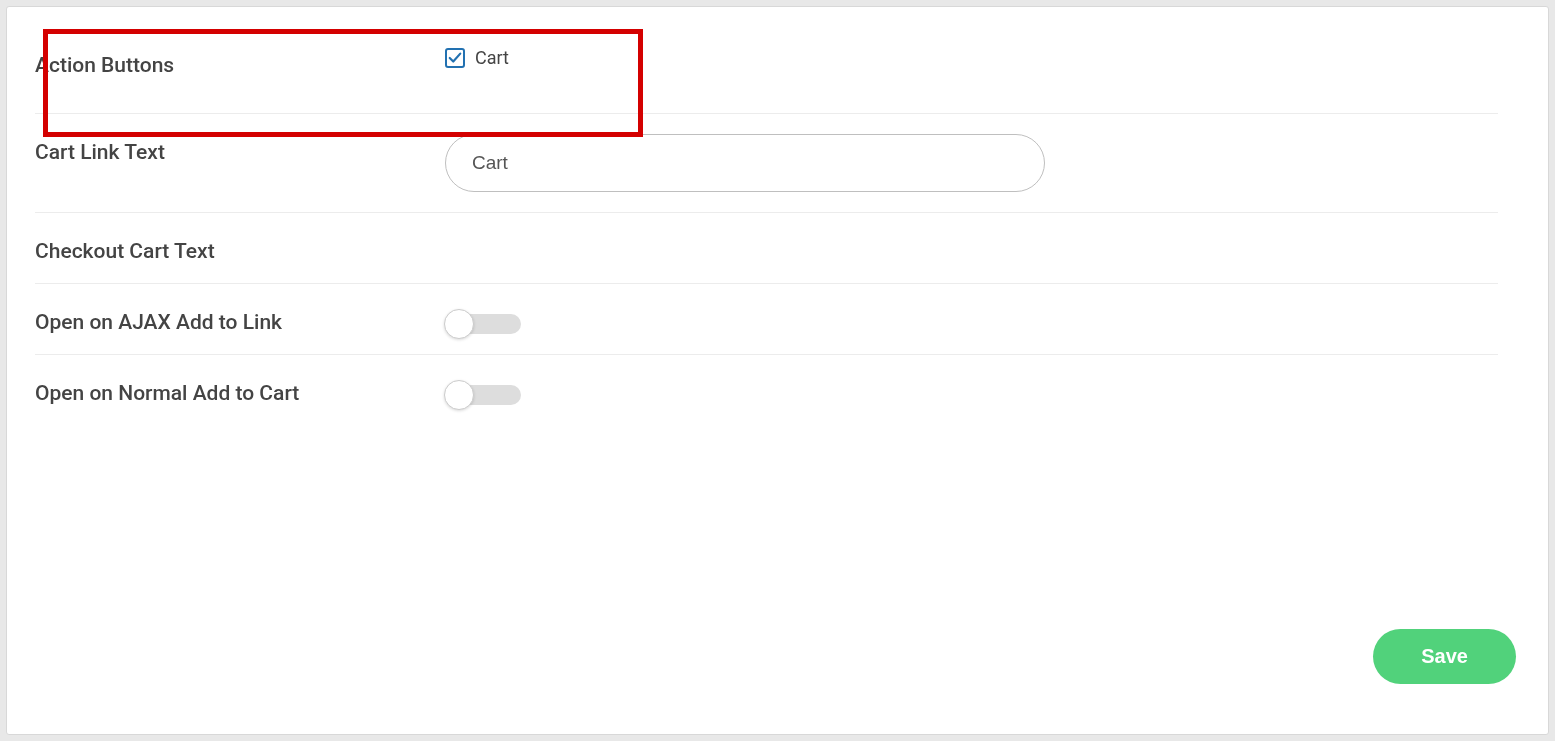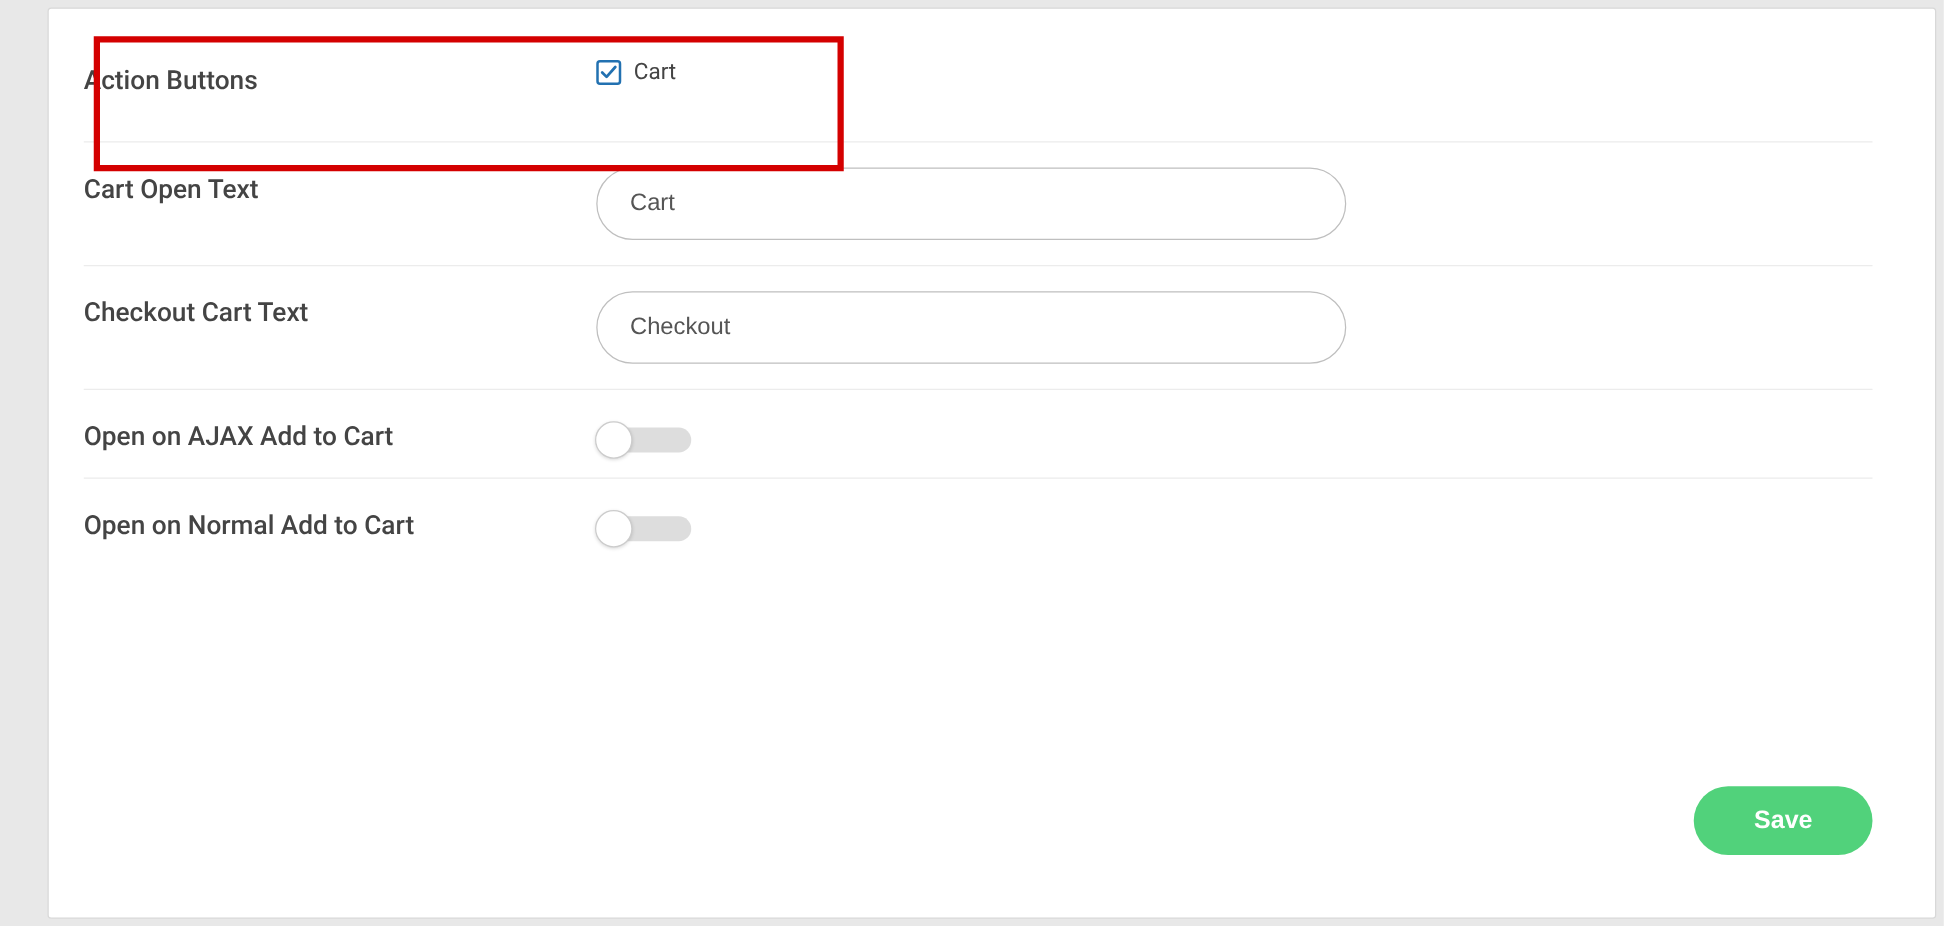--- a/index.html
+++ b/index.html
@@ -14,21 +14,20 @@
       width: 1555px;
       height: 741px;
     }
     .panel {
       background: #fff;
       border: 1px solid #d8d8d8;
       border-radius: 3px;
       height: 100%;
       padding: 30px 50px 40px 28px;
       position: relative;
-      margin-left: 32px;
     }
     .highlight-box {
       position: absolute;
       border: 5px solid #d40000;
       top: 22px;
       left: 36px;
       width: 600px;
       height: 108px;
       pointer-events: none;
     }
@@ -105,21 +104,21 @@
       border: 1px solid #ccc;
       border-radius: 50%;
       position: absolute;
       top: -5px;
       left: -1px;
       box-shadow: 0 1px 3px rgba(0,0,0,0.15);
     }
     .save-button {
       position: absolute;
       bottom: 50px;
-      right: 50px;
+      right: 32px;
       background: #51d27b;
       color: #fff;
       border: none;
       border-radius: 28px;
       padding: 16px 48px;
       font-size: 20px;
       font-weight: 600;
       cursor: pointer;
     }
   </style>
@@ -137,35 +136,32 @@
           <svg viewBox="0 0 16 16">
               <path d="M2 8 L6 12 L14 3" stroke="#2271b1" stroke-width="2.5" fill="none" stroke-linecap="round" stroke-linejoin="round"></path>
             </svg>
         </div>
         <span class="checkbox-label">Cart</span>
       </div>
     </div>
   </div>
 
   <div class="form-row">
-    <div class="form-label">Cart Open Text</div>
+    <div class="form-label">Cart Link Text</div>
     <div class="form-control-area">
       <input type="text" class="text-input" value="Cart" style="">
     </div>
   </div>
 
   <div class="form-row">
     <div class="form-label">Checkout Cart Text</div>
-    <div class="form-control-area">
-      <input type="text" class="text-input" value="Checkout" style="">
-    </div>
   </div>
 
   <div class="form-row">
-    <div class="form-label">Open on AJAX Add to Cart</div>
+    <div class="form-label">Open on AJAX Add to Link</div>
     <div class="form-control-area">
       <div class="toggle">
         <div class="toggle-knob"></div>
       </div>
     </div>
   </div>
 
   <div class="form-row no-border">
     <div class="form-label">Open on Normal Add to Cart</div>
     <div class="form-control-area">

